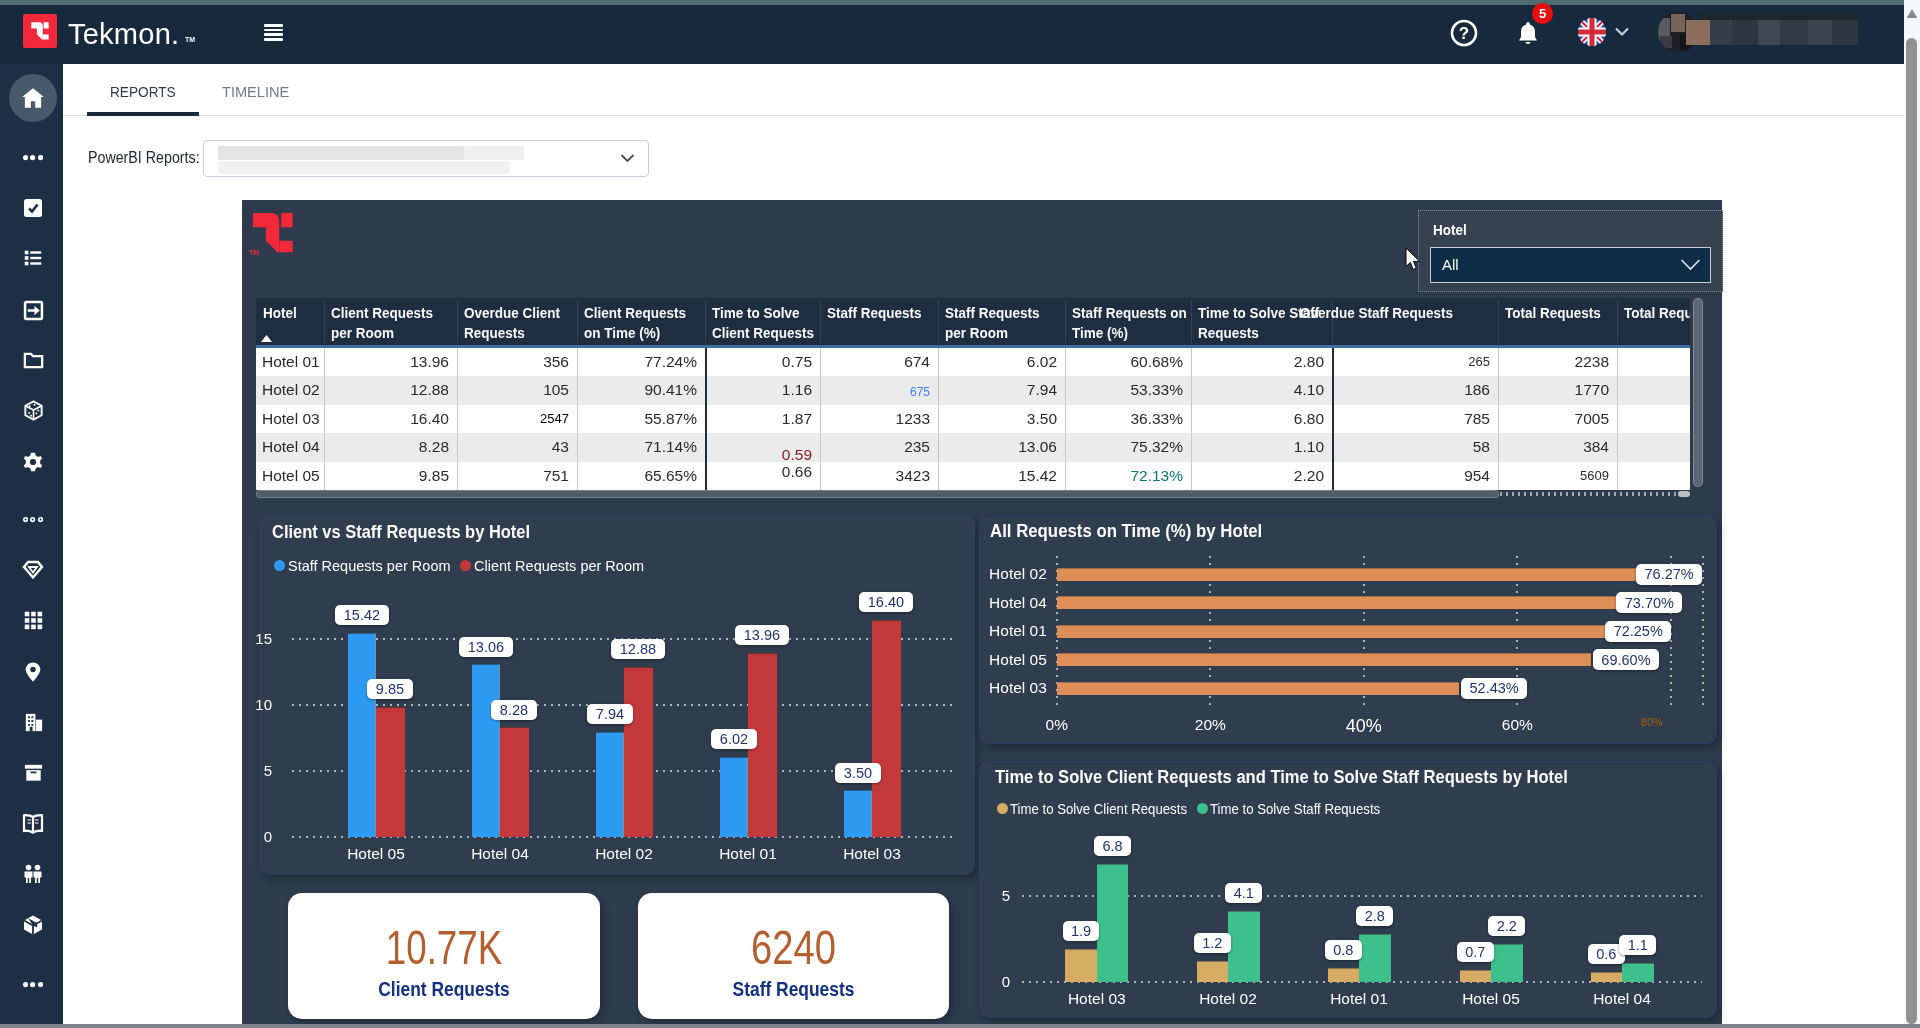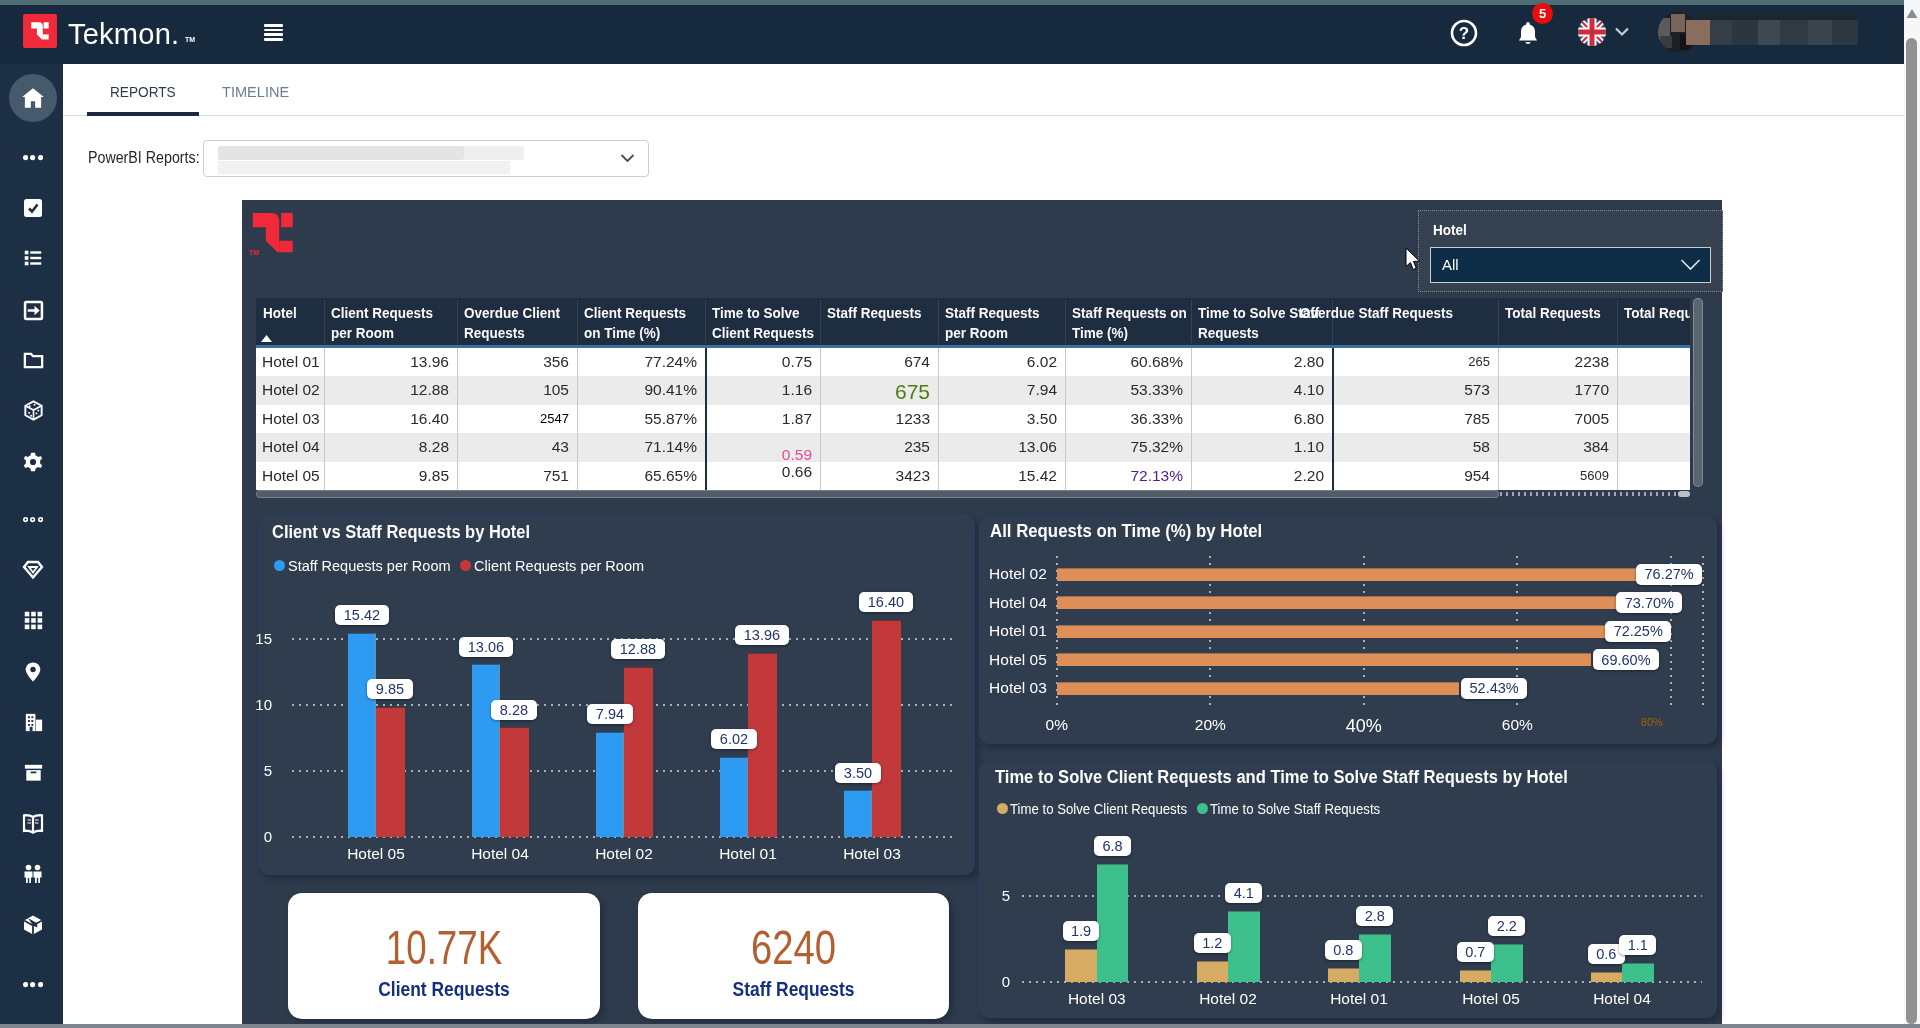--- a/index.html
+++ b/index.html
@@ -270,59 +270,59 @@
 <div style="position:absolute;left:1065px;top:347.5px;width:118px;height:28.5px;font-size:15.5px;color:#2b2a29;display:flex;align-items:center;justify-content:flex-end;">60.68%</div>
 <div style="position:absolute;left:1191px;top:347.5px;width:133px;height:28.5px;font-size:15.5px;color:#2b2a29;display:flex;align-items:center;justify-content:flex-end;">2.80</div>
 <div style="position:absolute;left:1332px;top:347.5px;width:158px;height:28.5px;font-size:13px;color:#2b2a29;display:flex;align-items:center;justify-content:flex-end;">265</div>
 <div style="position:absolute;left:1498px;top:347.5px;width:111px;height:28.5px;font-size:15.5px;color:#2b2a29;display:flex;align-items:center;justify-content:flex-end;">2238</div>
 <div style="position:absolute;left:256px;top:376.0px;width:1434px;height:28.5px;background:#ebebeb;"></div>
 <div style="position:absolute;left:262px;top:376.0px;width:62px;height:28.5px;font-size:15.5px;color:#2b2a29;display:flex;align-items:center;">Hotel 02</div>
 <div style="position:absolute;left:324px;top:376.0px;width:125px;height:28.5px;font-size:15.5px;color:#2b2a29;display:flex;align-items:center;justify-content:flex-end;">12.88</div>
 <div style="position:absolute;left:457px;top:376.0px;width:112px;height:28.5px;font-size:15.5px;color:#2b2a29;display:flex;align-items:center;justify-content:flex-end;">105</div>
 <div style="position:absolute;left:577px;top:376.0px;width:120px;height:28.5px;font-size:15.5px;color:#2b2a29;display:flex;align-items:center;justify-content:flex-end;">90.41%</div>
 <div style="position:absolute;left:705px;top:376.0px;width:107px;height:28.5px;font-size:15.5px;color:#2b2a29;display:flex;align-items:center;justify-content:flex-end;">1.16</div>
-<div style="position:absolute;left:820px;top:376.0px;width:110px;height:32px;font-size:21px;color:#4d7c0f;display:flex;align-items:center;justify-content:flex-end;">675</div>
+<div style="position:absolute;left:820px;top:376.0px;width:110px;height:32px;font-size:12px;color:#3b82f6;display:flex;align-items:center;justify-content:flex-end;">675</div>
 <div style="position:absolute;left:938px;top:376.0px;width:119px;height:28.5px;font-size:15.5px;color:#2b2a29;display:flex;align-items:center;justify-content:flex-end;">7.94</div>
 <div style="position:absolute;left:1065px;top:376.0px;width:118px;height:28.5px;font-size:15.5px;color:#2b2a29;display:flex;align-items:center;justify-content:flex-end;">53.33%</div>
 <div style="position:absolute;left:1191px;top:376.0px;width:133px;height:28.5px;font-size:15.5px;color:#2b2a29;display:flex;align-items:center;justify-content:flex-end;">4.10</div>
-<div style="position:absolute;left:1332px;top:376.0px;width:158px;height:28.5px;font-size:15.5px;color:#2b2a29;display:flex;align-items:center;justify-content:flex-end;">573</div>
+<div style="position:absolute;left:1332px;top:376.0px;width:158px;height:28.5px;font-size:15.5px;color:#2b2a29;display:flex;align-items:center;justify-content:flex-end;">186</div>
 <div style="position:absolute;left:1498px;top:376.0px;width:111px;height:28.5px;font-size:15.5px;color:#2b2a29;display:flex;align-items:center;justify-content:flex-end;">1770</div>
 <div style="position:absolute;left:256px;top:404.5px;width:1434px;height:28.5px;background:#ffffff;"></div>
 <div style="position:absolute;left:262px;top:404.5px;width:62px;height:28.5px;font-size:15.5px;color:#2b2a29;display:flex;align-items:center;">Hotel 03</div>
 <div style="position:absolute;left:324px;top:404.5px;width:125px;height:28.5px;font-size:15.5px;color:#2b2a29;display:flex;align-items:center;justify-content:flex-end;">16.40</div>
 <div style="position:absolute;left:457px;top:404.5px;width:112px;height:28.5px;font-size:13px;color:#000000;display:flex;align-items:center;justify-content:flex-end;">2547</div>
 <div style="position:absolute;left:577px;top:404.5px;width:120px;height:28.5px;font-size:15.5px;color:#2b2a29;display:flex;align-items:center;justify-content:flex-end;">55.87%</div>
 <div style="position:absolute;left:705px;top:404.5px;width:107px;height:28.5px;font-size:15.5px;color:#2b2a29;display:flex;align-items:center;justify-content:flex-end;">1.87</div>
 <div style="position:absolute;left:820px;top:404.5px;width:110px;height:28.5px;font-size:15.5px;color:#2b2a29;display:flex;align-items:center;justify-content:flex-end;">1233</div>
 <div style="position:absolute;left:938px;top:404.5px;width:119px;height:28.5px;font-size:15.5px;color:#2b2a29;display:flex;align-items:center;justify-content:flex-end;">3.50</div>
 <div style="position:absolute;left:1065px;top:404.5px;width:118px;height:28.5px;font-size:15.5px;color:#2b2a29;display:flex;align-items:center;justify-content:flex-end;">36.33%</div>
 <div style="position:absolute;left:1191px;top:404.5px;width:133px;height:28.5px;font-size:15.5px;color:#2b2a29;display:flex;align-items:center;justify-content:flex-end;">6.80</div>
 <div style="position:absolute;left:1332px;top:404.5px;width:158px;height:28.5px;font-size:15.5px;color:#2b2a29;display:flex;align-items:center;justify-content:flex-end;">785</div>
 <div style="position:absolute;left:1498px;top:404.5px;width:111px;height:28.5px;font-size:15.5px;color:#2b2a29;display:flex;align-items:center;justify-content:flex-end;">7005</div>
 <div style="position:absolute;left:256px;top:433.0px;width:1434px;height:28.5px;background:#ebebeb;"></div>
 <div style="position:absolute;left:262px;top:433.0px;width:62px;height:28.5px;font-size:15.5px;color:#2b2a29;display:flex;align-items:center;">Hotel 04</div>
 <div style="position:absolute;left:324px;top:433.0px;width:125px;height:28.5px;font-size:15.5px;color:#2b2a29;display:flex;align-items:center;justify-content:flex-end;">8.28</div>
 <div style="position:absolute;left:457px;top:433.0px;width:112px;height:28.5px;font-size:15.5px;color:#2b2a29;display:flex;align-items:center;justify-content:flex-end;">43</div>
 <div style="position:absolute;left:577px;top:433.0px;width:120px;height:28.5px;font-size:15.5px;color:#2b2a29;display:flex;align-items:center;justify-content:flex-end;">71.14%</div>
-<div style="position:absolute;left:705px;top:443px;width:107px;height:23px;font-size:15.5px;color:#ec4899;display:flex;align-items:center;justify-content:flex-end;">0.59</div>
+<div style="position:absolute;left:705px;top:443px;width:107px;height:23px;font-size:15.5px;color:#7f1d1d;display:flex;align-items:center;justify-content:flex-end;">0.59</div>
 <div style="position:absolute;left:820px;top:433.0px;width:110px;height:28.5px;font-size:15.5px;color:#2b2a29;display:flex;align-items:center;justify-content:flex-end;">235</div>
 <div style="position:absolute;left:938px;top:433.0px;width:119px;height:28.5px;font-size:15.5px;color:#2b2a29;display:flex;align-items:center;justify-content:flex-end;">13.06</div>
 <div style="position:absolute;left:1065px;top:433.0px;width:118px;height:28.5px;font-size:15.5px;color:#2b2a29;display:flex;align-items:center;justify-content:flex-end;">75.32%</div>
 <div style="position:absolute;left:1191px;top:433.0px;width:133px;height:28.5px;font-size:15.5px;color:#2b2a29;display:flex;align-items:center;justify-content:flex-end;">1.10</div>
 <div style="position:absolute;left:1332px;top:433.0px;width:158px;height:28.5px;font-size:15.5px;color:#2b2a29;display:flex;align-items:center;justify-content:flex-end;">58</div>
 <div style="position:absolute;left:1498px;top:433.0px;width:111px;height:28.5px;font-size:15.5px;color:#2b2a29;display:flex;align-items:center;justify-content:flex-end;">384</div>
 <div style="position:absolute;left:256px;top:461.5px;width:1434px;height:28.5px;background:#ffffff;"></div>
 <div style="position:absolute;left:262px;top:461.5px;width:62px;height:28.5px;font-size:15.5px;color:#2b2a29;display:flex;align-items:center;">Hotel 05</div>
 <div style="position:absolute;left:324px;top:461.5px;width:125px;height:28.5px;font-size:15.5px;color:#2b2a29;display:flex;align-items:center;justify-content:flex-end;">9.85</div>
 <div style="position:absolute;left:457px;top:461.5px;width:112px;height:28.5px;font-size:15.5px;color:#2b2a29;display:flex;align-items:center;justify-content:flex-end;">751</div>
 <div style="position:absolute;left:577px;top:461.5px;width:120px;height:28.5px;font-size:15.5px;color:#2b2a29;display:flex;align-items:center;justify-content:flex-end;">65.65%</div>
 <div style="position:absolute;left:705px;top:461.5px;width:107px;height:21px;font-size:15.5px;color:#2b2a29;display:flex;align-items:center;justify-content:flex-end;">0.66</div>
 <div style="position:absolute;left:820px;top:461.5px;width:110px;height:28.5px;font-size:15.5px;color:#2b2a29;display:flex;align-items:center;justify-content:flex-end;">3423</div>
 <div style="position:absolute;left:938px;top:461.5px;width:119px;height:28.5px;font-size:15.5px;color:#2b2a29;display:flex;align-items:center;justify-content:flex-end;">15.42</div>
-<div style="position:absolute;left:1065px;top:461.5px;width:118px;height:28.5px;font-size:15.5px;color:#4c1d95;display:flex;align-items:center;justify-content:flex-end;">72.13%</div>
+<div style="position:absolute;left:1065px;top:461.5px;width:118px;height:28.5px;font-size:15.5px;color:#0f766e;display:flex;align-items:center;justify-content:flex-end;">72.13%</div>
 <div style="position:absolute;left:1191px;top:461.5px;width:133px;height:28.5px;font-size:15.5px;color:#2b2a29;display:flex;align-items:center;justify-content:flex-end;">2.20</div>
 <div style="position:absolute;left:1332px;top:461.5px;width:158px;height:28.5px;font-size:15.5px;color:#2b2a29;display:flex;align-items:center;justify-content:flex-end;">954</div>
 <div style="position:absolute;left:1498px;top:461.5px;width:111px;height:28.5px;font-size:13px;color:#2b2a29;display:flex;align-items:center;justify-content:flex-end;">5609</div>
 <div style="position:absolute;left:324px;top:347.5px;width:1px;height:142.5px;background:#c8c8c8;"></div>
 <div style="position:absolute;left:457px;top:347.5px;width:1px;height:142.5px;background:#c8c8c8;"></div>
 <div style="position:absolute;left:577px;top:347.5px;width:1px;height:142.5px;background:#c8c8c8;"></div>
 <div style="position:absolute;left:705px;top:347.5px;width:2px;height:142.5px;background:#1f2d41;"></div>
 <div style="position:absolute;left:820px;top:347.5px;width:1px;height:142.5px;background:#c8c8c8;"></div>
 <div style="position:absolute;left:938px;top:347.5px;width:1px;height:142.5px;background:#c8c8c8;"></div>
 <div style="position:absolute;left:1065px;top:347.5px;width:1px;height:142.5px;background:#c8c8c8;"></div>

